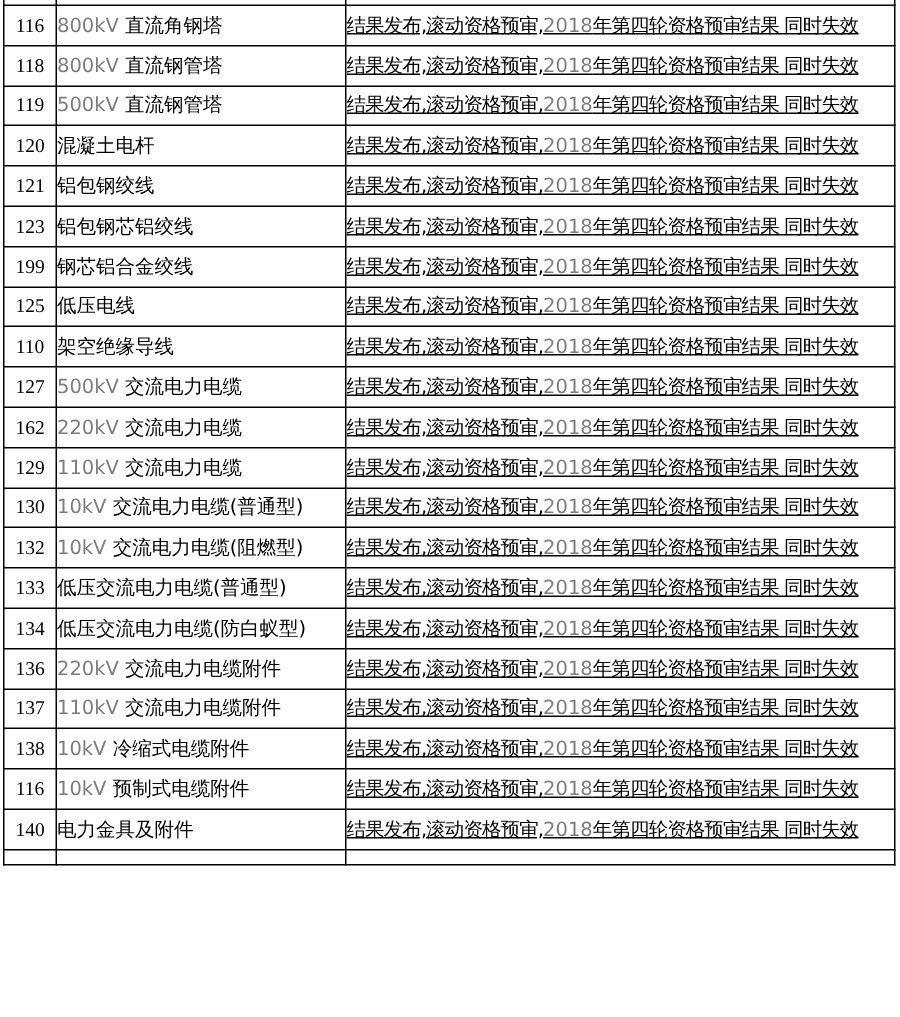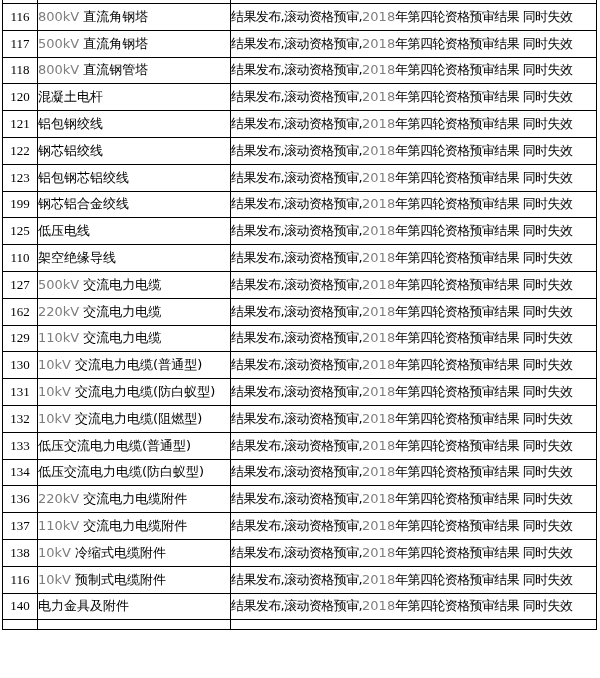--- a/index.html
+++ b/index.html
@@ -35,21 +35,21 @@
   tr.partial-top { height: 4px; }
   tr.partial-bottom { height: 10px; }
   td.c-num {
     width: 35px;
     text-align: center;
     font-family: "Liberation Serif", "DejaVu Serif", serif;
     font-size: 13px;
     color: #3a3a3a;
   }
   td.c-name { width: 193px; padding-left: 3px; margin-left: 20px; }
-  td.c-status { width: 366px; padding-left: 2px; letter-spacing: -0.6px; }
+  td.c-status { width: 366px; padding-left: 2px; letter-spacing: -0.6px; text-decoration: underline; }
   .digits {
     color: #7d7d7d;
     letter-spacing: 0;
   }
 </style>
 </head>
 <body>
 
 <div class="table-wrap">
   <table class="grid">
@@ -63,42 +63,37 @@
         <td></td>
         <td></td>
         <td></td>
       </tr>
       <tr class="data-row">
     <td class="c-num">116</td>
     <td class="c-name"><span class="digits">800kV</span> 直流角钢塔</td>
     <td class="c-status"><span>结果发布,滚动资格预审,</span><span class="digits">2018</span><span>年第四轮资格预审结果 同时失效</span></td>
   </tr>
         <tr class="data-row">
-    <td class="c-num">117</td>
-    <td class="c-name"><span class="digits">500kV</span> 直流角钢塔</td>
+    <td class="c-num">118</td>
+    <td class="c-name"><span class="digits">800kV</span> 直流钢管塔</td>
     <td class="c-status"><span>结果发布,滚动资格预审,</span><span class="digits">2018</span><span>年第四轮资格预审结果 同时失效</span></td>
   </tr>
         <tr class="data-row">
-    <td class="c-num">118</td>
-    <td class="c-name"><span class="digits">800kV</span> 直流钢管塔</td>
+    <td class="c-num">119</td>
+    <td class="c-name"><span class="digits">500kV</span> 直流钢管塔</td>
     <td class="c-status"><span>结果发布,滚动资格预审,</span><span class="digits">2018</span><span>年第四轮资格预审结果 同时失效</span></td>
   </tr>
         <tr class="data-row">
     <td class="c-num">120</td>
     <td class="c-name">混凝土电杆</td>
     <td class="c-status"><span>结果发布,滚动资格预审,</span><span class="digits">2018</span><span>年第四轮资格预审结果 同时失效</span></td>
   </tr>
         <tr class="data-row">
     <td class="c-num">121</td>
     <td class="c-name">铝包钢绞线</td>
-    <td class="c-status"><span>结果发布,滚动资格预审,</span><span class="digits">2018</span><span>年第四轮资格预审结果 同时失效</span></td>
-  </tr>
-        <tr class="data-row">
-    <td class="c-num">122</td>
-    <td class="c-name">钢芯铝绞线</td>
     <td class="c-status"><span>结果发布,滚动资格预审,</span><span class="digits">2018</span><span>年第四轮资格预审结果 同时失效</span></td>
   </tr>
         <tr class="data-row">
     <td class="c-num">123</td>
     <td class="c-name">铝包钢芯铝绞线</td>
     <td class="c-status"><span>结果发布,滚动资格预审,</span><span class="digits">2018</span><span>年第四轮资格预审结果 同时失效</span></td>
   </tr>
         <tr class="data-row">
     <td class="c-num">199</td>
     <td class="c-name">钢芯铝合金绞线</td>
@@ -125,25 +120,20 @@
     <td class="c-status"><span>结果发布,滚动资格预审,</span><span class="digits">2018</span><span>年第四轮资格预审结果 同时失效</span></td>
   </tr>
         <tr class="data-row">
     <td class="c-num">129</td>
     <td class="c-name"><span class="digits">110kV</span> 交流电力电缆</td>
     <td class="c-status"><span>结果发布,滚动资格预审,</span><span class="digits">2018</span><span>年第四轮资格预审结果 同时失效</span></td>
   </tr>
         <tr class="data-row">
     <td class="c-num">130</td>
     <td class="c-name"><span class="digits">10kV</span> 交流电力电缆(普通型)</td>
-    <td class="c-status"><span>结果发布,滚动资格预审,</span><span class="digits">2018</span><span>年第四轮资格预审结果 同时失效</span></td>
-  </tr>
-        <tr class="data-row">
-    <td class="c-num">131</td>
-    <td class="c-name"><span class="digits">10kV</span> 交流电力电缆(防白蚁型)</td>
     <td class="c-status"><span>结果发布,滚动资格预审,</span><span class="digits">2018</span><span>年第四轮资格预审结果 同时失效</span></td>
   </tr>
         <tr class="data-row">
     <td class="c-num">132</td>
     <td class="c-name"><span class="digits">10kV</span> 交流电力电缆(阻燃型)</td>
     <td class="c-status"><span>结果发布,滚动资格预审,</span><span class="digits">2018</span><span>年第四轮资格预审结果 同时失效</span></td>
   </tr>
         <tr class="data-row">
     <td class="c-num">133</td>
     <td class="c-name">低压交流电力电缆(普通型)</td>

